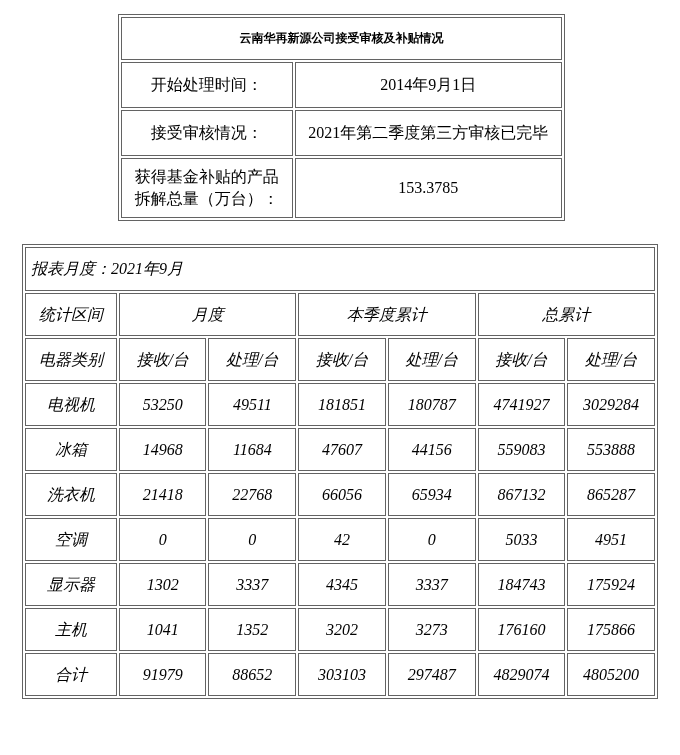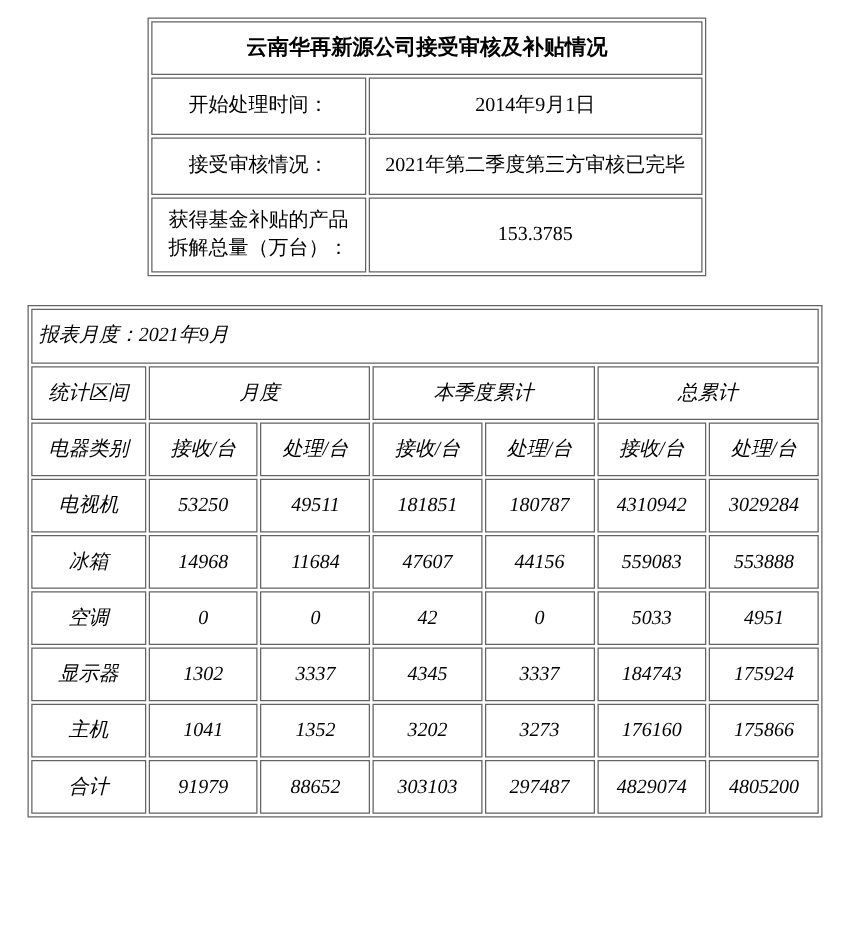--- a/index.html
+++ b/index.html
@@ -37,21 +37,21 @@
   
   .summary {
     margin: 14px 0 0 118px;
     width: 447px;
   }
   .summary .col-label  { width: 170px; }
   .summary .col-value  { width: 265px; }
   .summary td.title-cell {
     height: 41px;
     font-weight: bold;
-    font-size: 17px;
+    font-size: 12px;
   }
   .summary td.r-mid  { height: 44px; }
   .summary td.r-tall { height: 58px; }
   
   .report {
     margin: 23px 0 0 22px;
     width: 636px;
     font-style: italic;
   }
   .report .c0 { width: 90px; }
@@ -121,31 +121,40 @@
         <td>接收/台</td>
         <td>处理/台</td>
       </tr>
 
       <tr>
         <td>电视机</td>
         <td>53250</td>
         <td>49511</td>
         <td>181851</td>
         <td>180787</td>
-        <td>4310942</td>
+        <td>4741927</td>
         <td>3029284</td>
       </tr>
       <tr>
         <td>冰箱</td>
         <td>14968</td>
         <td>11684</td>
         <td>47607</td>
         <td>44156</td>
         <td>559083</td>
         <td>553888</td>
+      </tr>
+      <tr>
+        <td>洗衣机</td>
+        <td>21418</td>
+        <td>22768</td>
+        <td>66056</td>
+        <td>65934</td>
+        <td>867132</td>
+        <td>865287</td>
       </tr>
       <tr>
         <td>空调</td>
         <td>0</td>
         <td>0</td>
         <td>42</td>
         <td>0</td>
         <td>5033</td>
         <td>4951</td>
       </tr>

